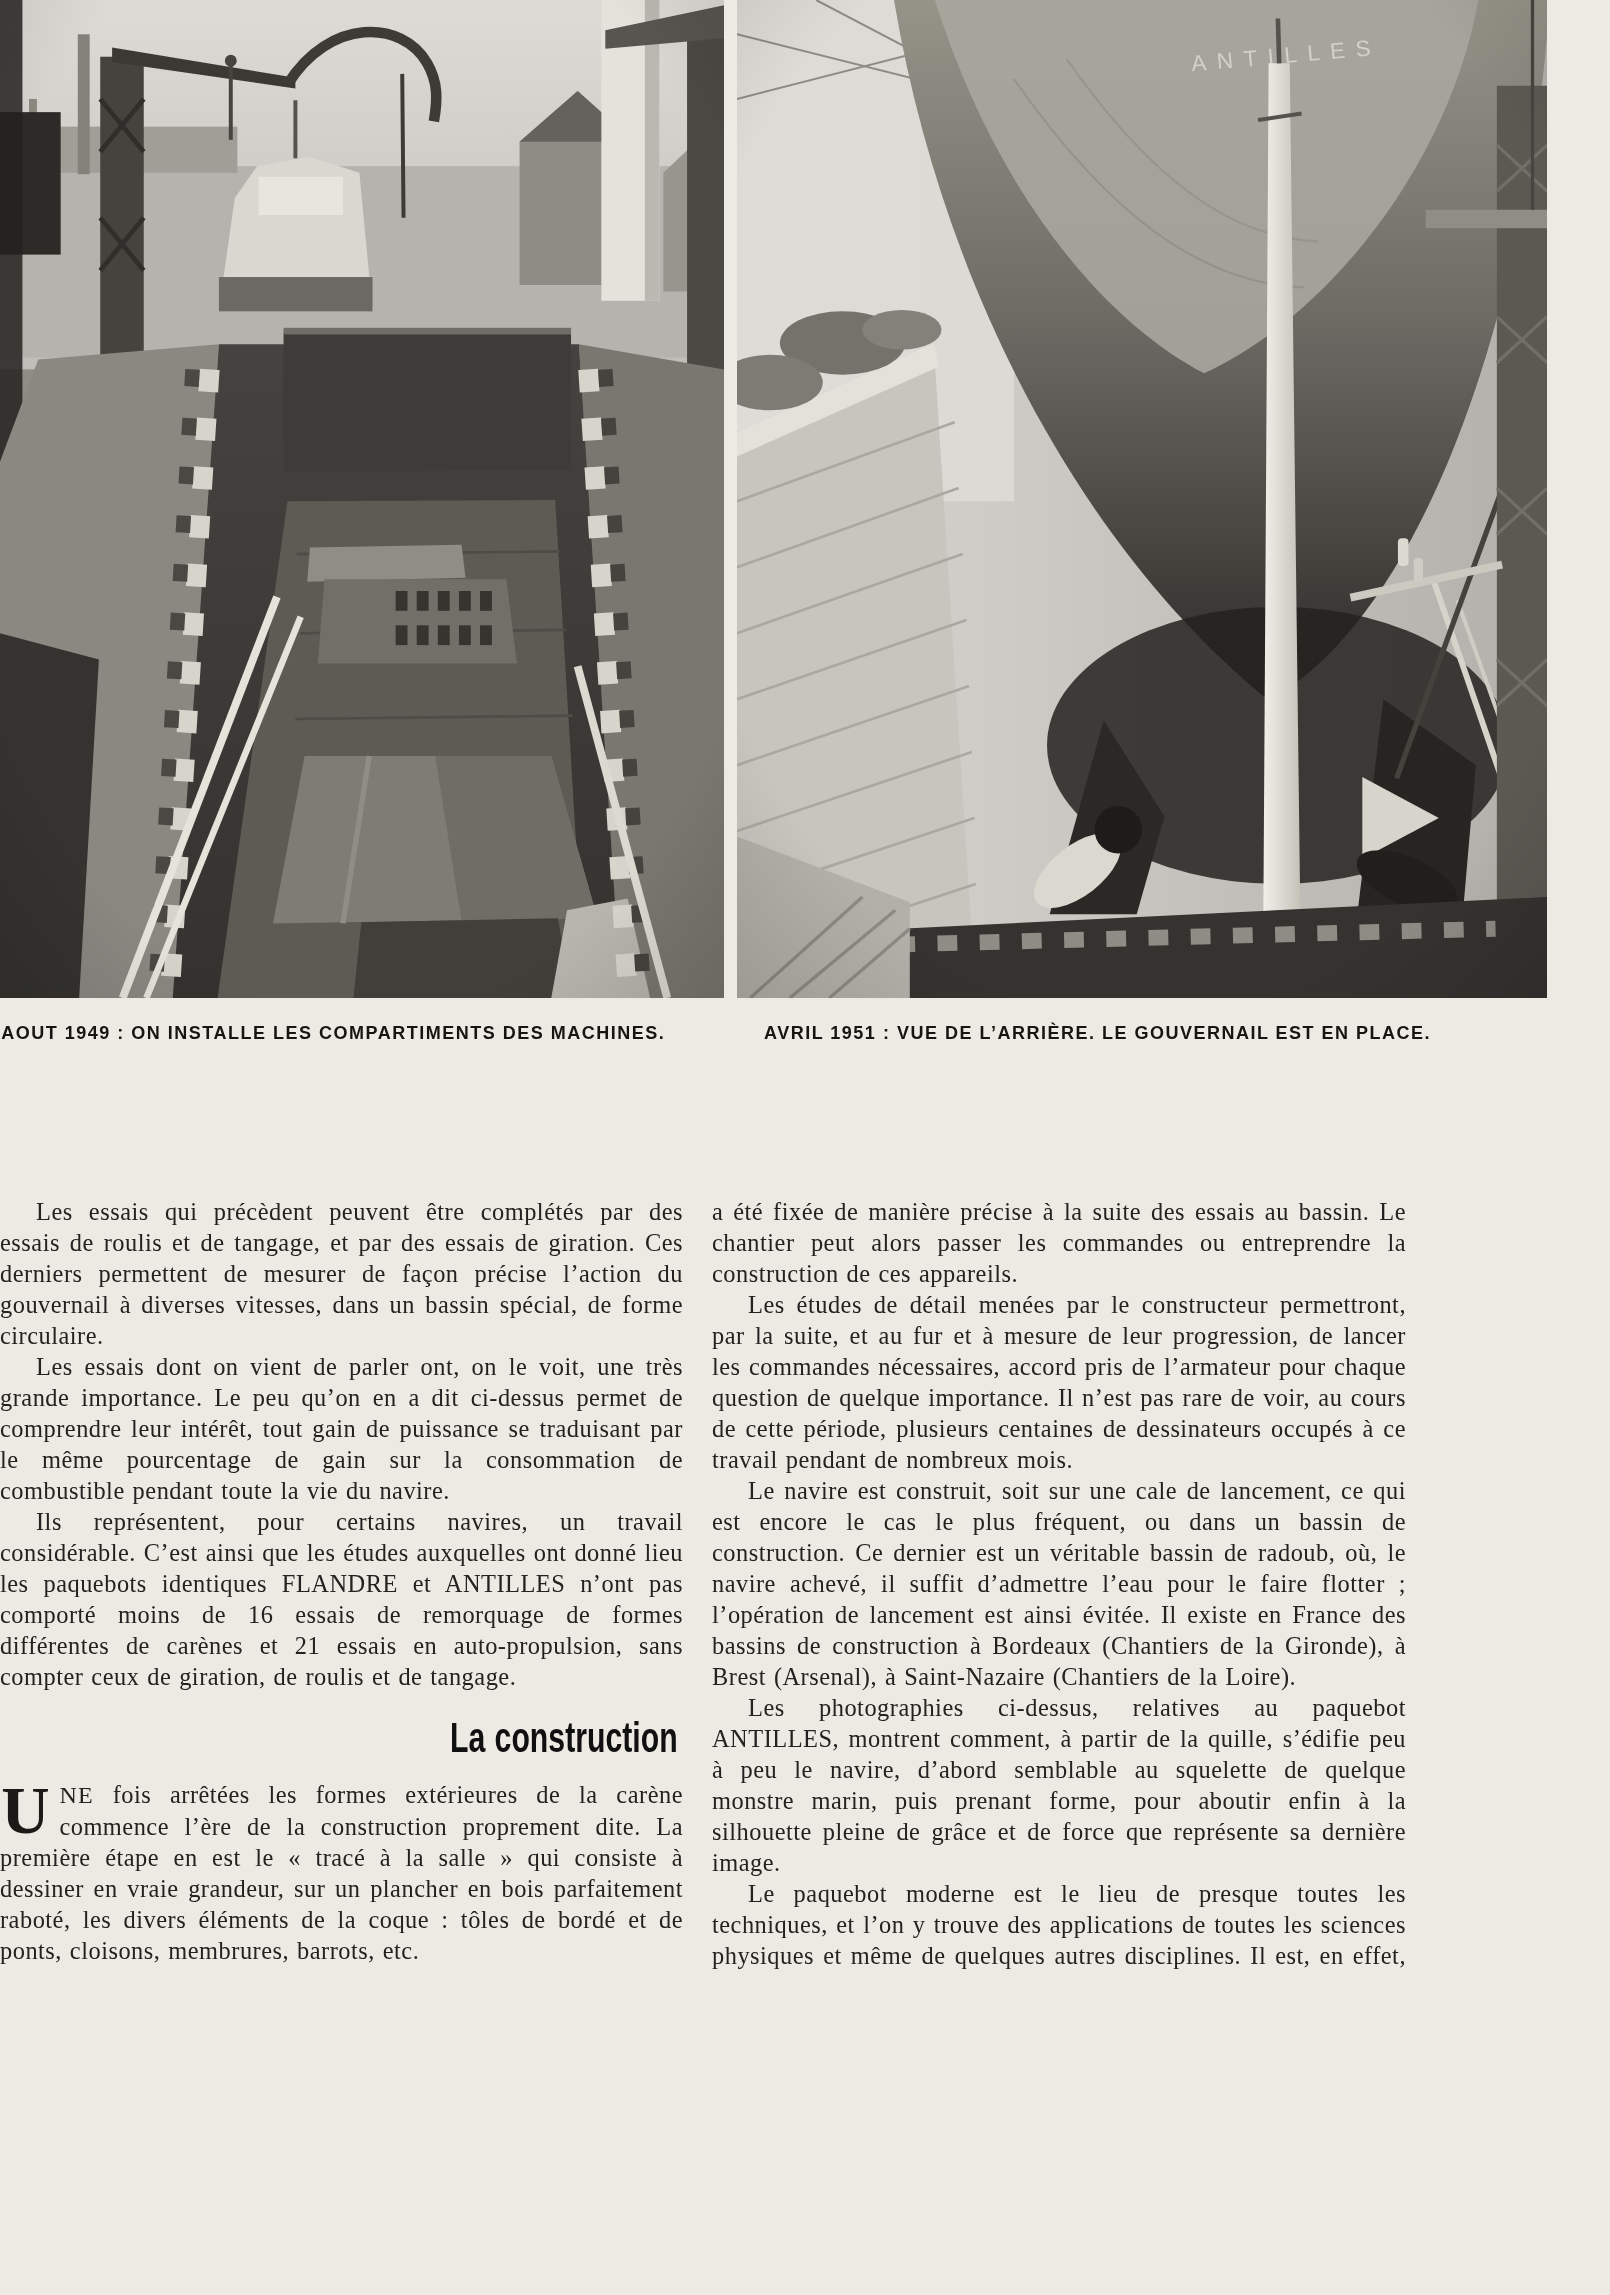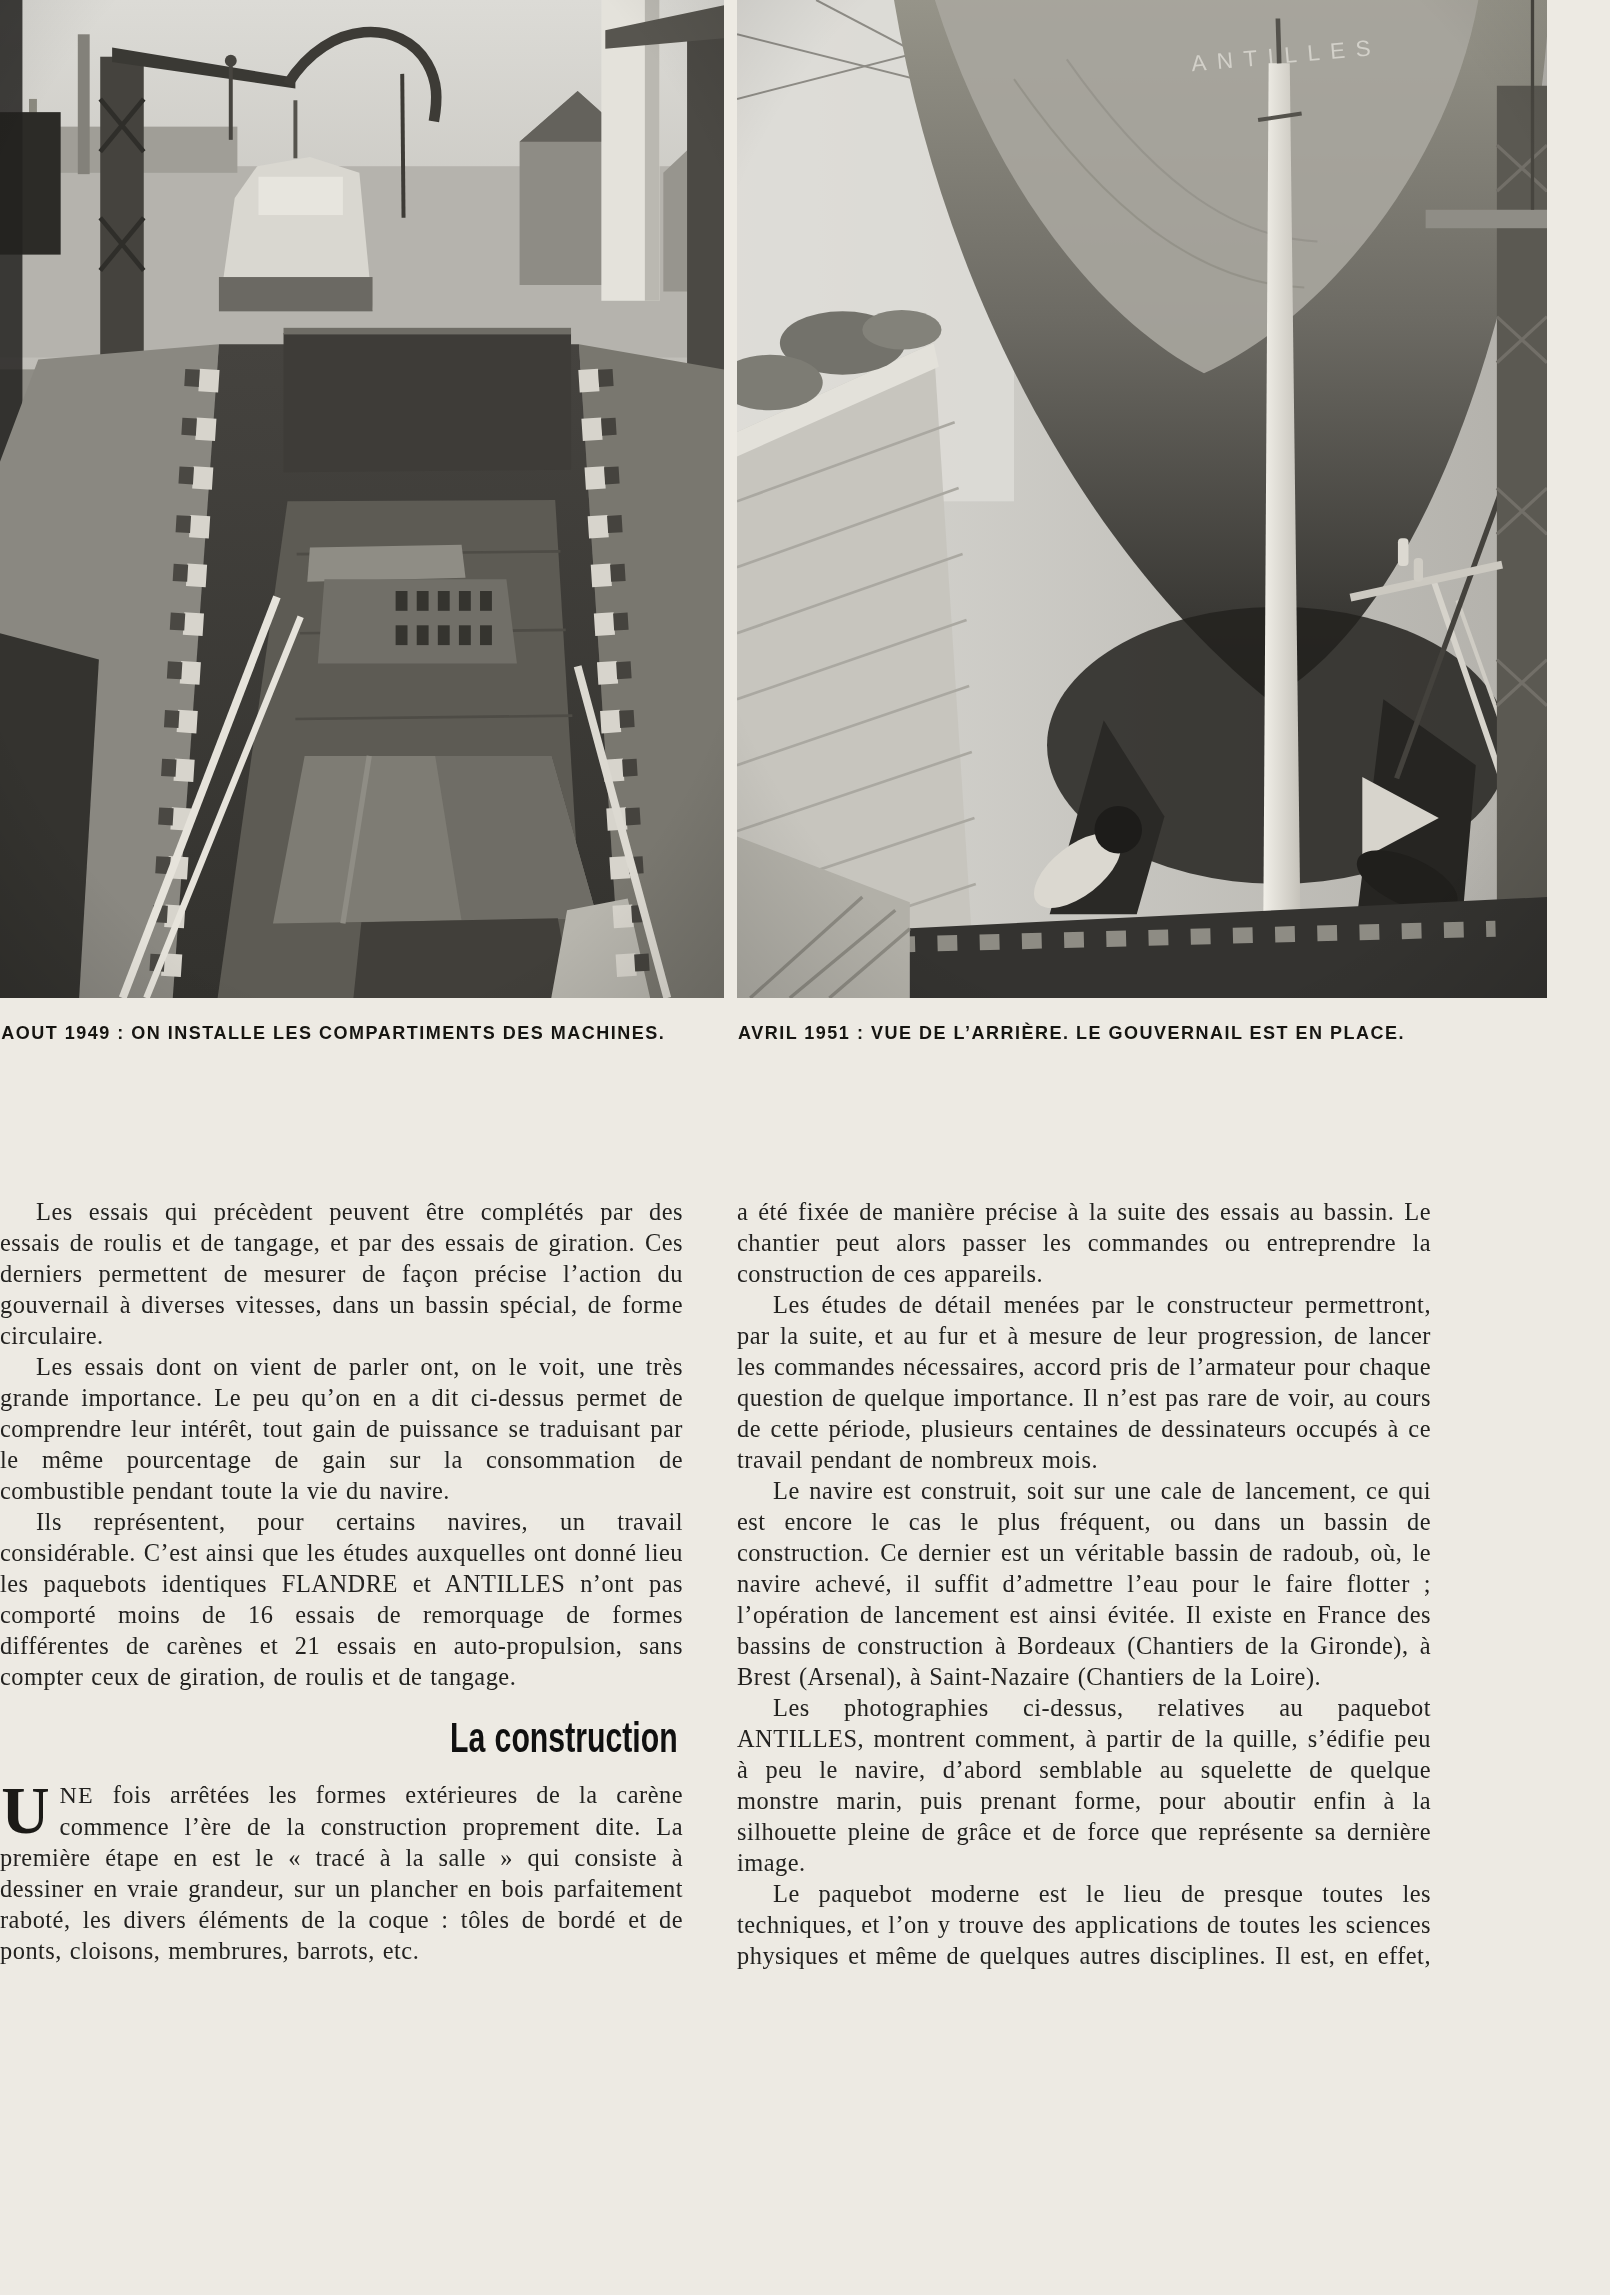--- a/index.html
+++ b/index.html
@@ -5,25 +5,25 @@
   html,body{margin:0;padding:0;background:#edeae3;}
   .page{position:relative;width:1610px;height:1976px;background:#edeae3;
         font-family:"Liberation Serif",serif;color:#201f1c;overflow:hidden;}
   .photo{position:absolute;top:0;}
   .photo svg{display:block;width:100%;height:100%;}
   #photoL{left:0;width:724px;height:998px;}
   #photoR{left:737px;width:810px;height:998px;}
   .caption{position:absolute;top:1023px;font-family:"Liberation Sans",sans-serif;
            font-weight:bold;font-size:18px;letter-spacing:1.5px;color:#161511;white-space:nowrap;}
   #capL{left:1.3px;}
-  #capR{left:738px;}
+  #capR{left:764px;}
   .col{position:absolute;top:1196px;text-align:justify;font-size:24.4px;line-height:31px;
        letter-spacing:0.5px;word-spacing:1.3px;color:#232220;}
   #colL{left:0;width:683px;}
-  #colR{left:737px;width:694px;}
+  #colR{left:712px;width:694px;}
   .col p{margin:0;text-indent:36px;}
   .col p.noindent{text-indent:0;}
   h2.section{font-family:"Liberation Sans",sans-serif;font-weight:700;font-size:42px;line-height:42px;
              text-align:right;margin:25px 5.3px 20px 0;color:#101010;
              transform:scaleX(.72);transform-origin:100% 50%;letter-spacing:0;}
   .dropcap{float:left;font-weight:bold;font-size:67px;line-height:55px;
            padding:4px 9.2px 0 1.3px;color:#1b1a17;}
   .sclead{font-size:24px;letter-spacing:1.3px;}
   .pagenum{position:absolute;left:1364px;top:2174px;font-family:"Liberation Sans",sans-serif;
            font-weight:bold;font-size:20px;letter-spacing:2.6px;color:#1a1915;}

